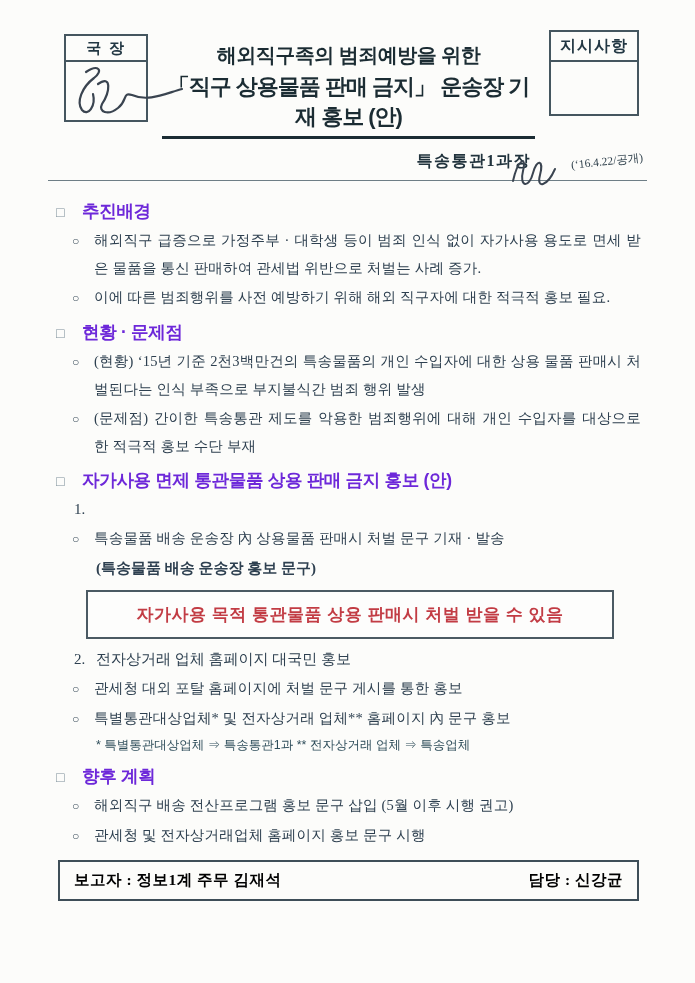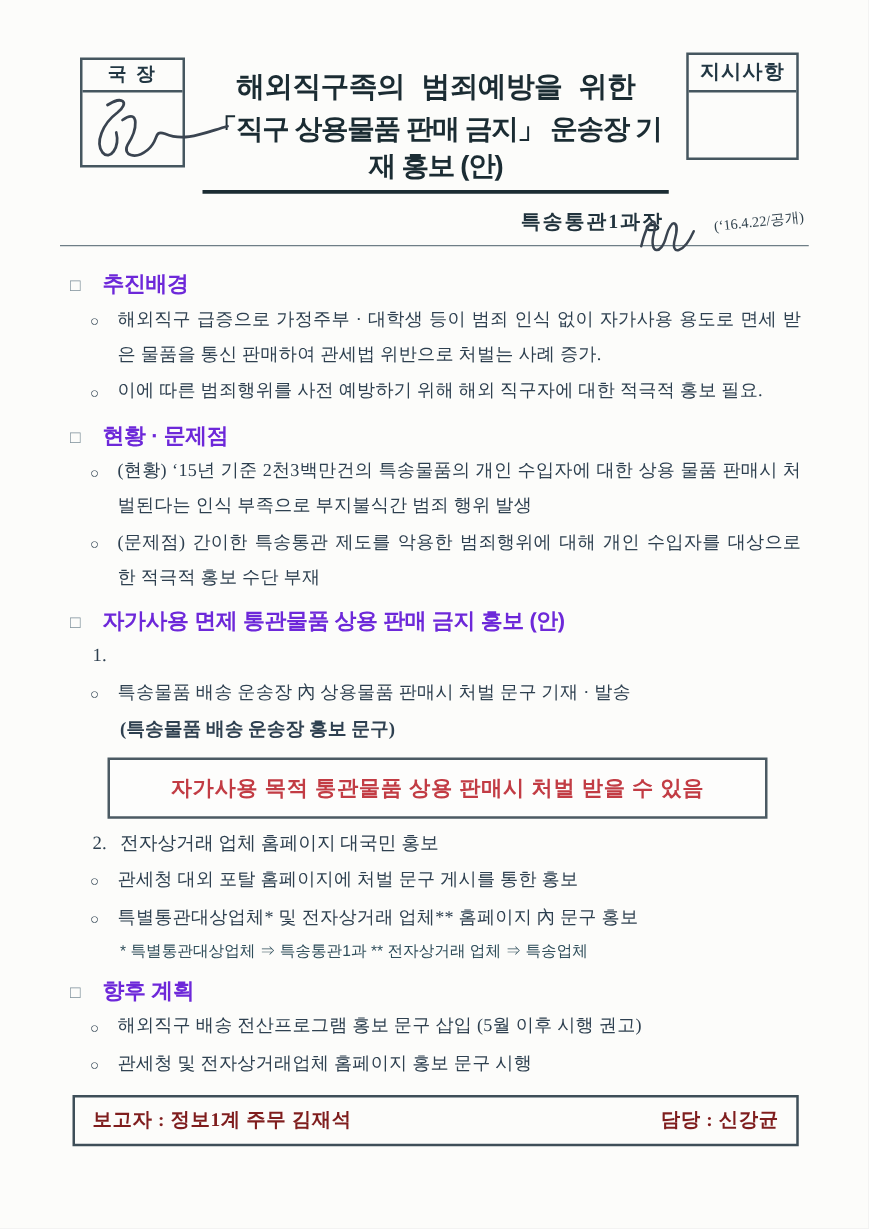--- a/index.html
+++ b/index.html
@@ -2,31 +2,31 @@
 <html><head>
 <meta charset="utf-8">
 <style>
   html,body{margin:0;padding:0;background:#e8e8e6;}
   .page{
     width:695px;height:983px;margin:0 auto;position:relative;overflow:hidden;
     background:#fcfcfa;box-sizing:border-box;
     font-family:"Liberation Serif","DejaVu Serif",serif;color:#2e4050;
   }
   
-  .header-row{display:flex;align-items:flex-start;gap:14px;padding:46px 56px 0 64px;justify-content:space-between;}
+  .header-row{display:flex;align-items:flex-start;gap:14px;padding:34px 56px 0 64px;justify-content:space-between;}
   .stamp-box{border:2px solid #45565f;box-sizing:border-box;background:transparent;flex:none;}
   .stamp-label{border-bottom:2px solid #45565f;text-align:center;font-weight:bold;
     font-size:15px;color:#223743;letter-spacing:2px;}
   .director{width:84px;}
   .director .stamp-label{height:24px;line-height:24px;}
   .stamp-body{height:58px;position:relative;}
   .sig-svg{position:absolute;left:-2px;top:0;overflow:visible;}
   .title-block{flex:1;text-align:center;padding-top:8px;
     font-family:"Liberation Sans","DejaVu Sans",sans-serif;color:#1b2c33;}
-  .title-l1{font-size:23px;font-weight:800;letter-spacing:-0.5px;font-family:Liberation Mono, monospace;}
+  .title-l1{font-size:20px;font-weight:800;letter-spacing:-0.5px;}
   .title-l2{font-size:22px;font-weight:800;letter-spacing:-1px;display:inline-block;
     border-bottom:3px solid #1b2c33;padding-bottom:4px;margin-top:3px;}
   .instruction{width:90px;margin-top:-4px;}
   .instruction .stamp-label{height:28px;line-height:28px;font-size:16px;letter-spacing:1px;}
   .instruction .stamp-body{height:52px;}
   .approval-row{position:relative;margin:12px 52px 0;height:26px;text-align:right;}
   .approver{font-size:16px;font-weight:bold;color:#21333d;letter-spacing:1.5px;margin-right:112px;}
   .approver-sig{position:absolute;right:80px;top:-2px;overflow:visible;}
   .date-note{position:absolute;right:0;top:3px;font-size:11.5px;color:#32434e;
     transform:rotate(-6deg);white-space:nowrap;}
@@ -45,21 +45,21 @@
   .subtitle{margin:1px 0 1px 40px;font-weight:bold;font-size:15px;line-height:28px;}
   .notice-box{margin:8px 0 6px 30px;width:528px;border:2px solid #4b5a63;background:#fdfdfc;
     padding:11px 8px;text-align:center;box-sizing:border-box;}
   .notice-text{font-family:"Liberation Sans","DejaVu Sans",sans-serif;font-weight:800;
     font-size:17px;color:#c23c44;letter-spacing:0.5px;}
   .footnote{margin:0 0 2px 40px;font-family:Liberation Sans, sans-serif;
     font-size:12.5px;color:#2e4d5a;line-height:22px;}
   
   .footer-box{margin:10px 56px 0 58px;border:2px solid #3e4e58;display:flex;
     justify-content:space-between;align-items:center;padding:8px 14px;
-    font-size:15.5px;font-weight:bold;color:#7f1d1d;letter-spacing:0.5px;}
+    font-size:15.5px;font-weight:bold;color:#000000;letter-spacing:0.5px;}
 </style>
 </head>
 <body>
 
 <div class="page">
 
   <div class="header-row">
     <div class="stamp-box director">
       <div class="stamp-label">국 장</div>
       <div class="stamp-body">

